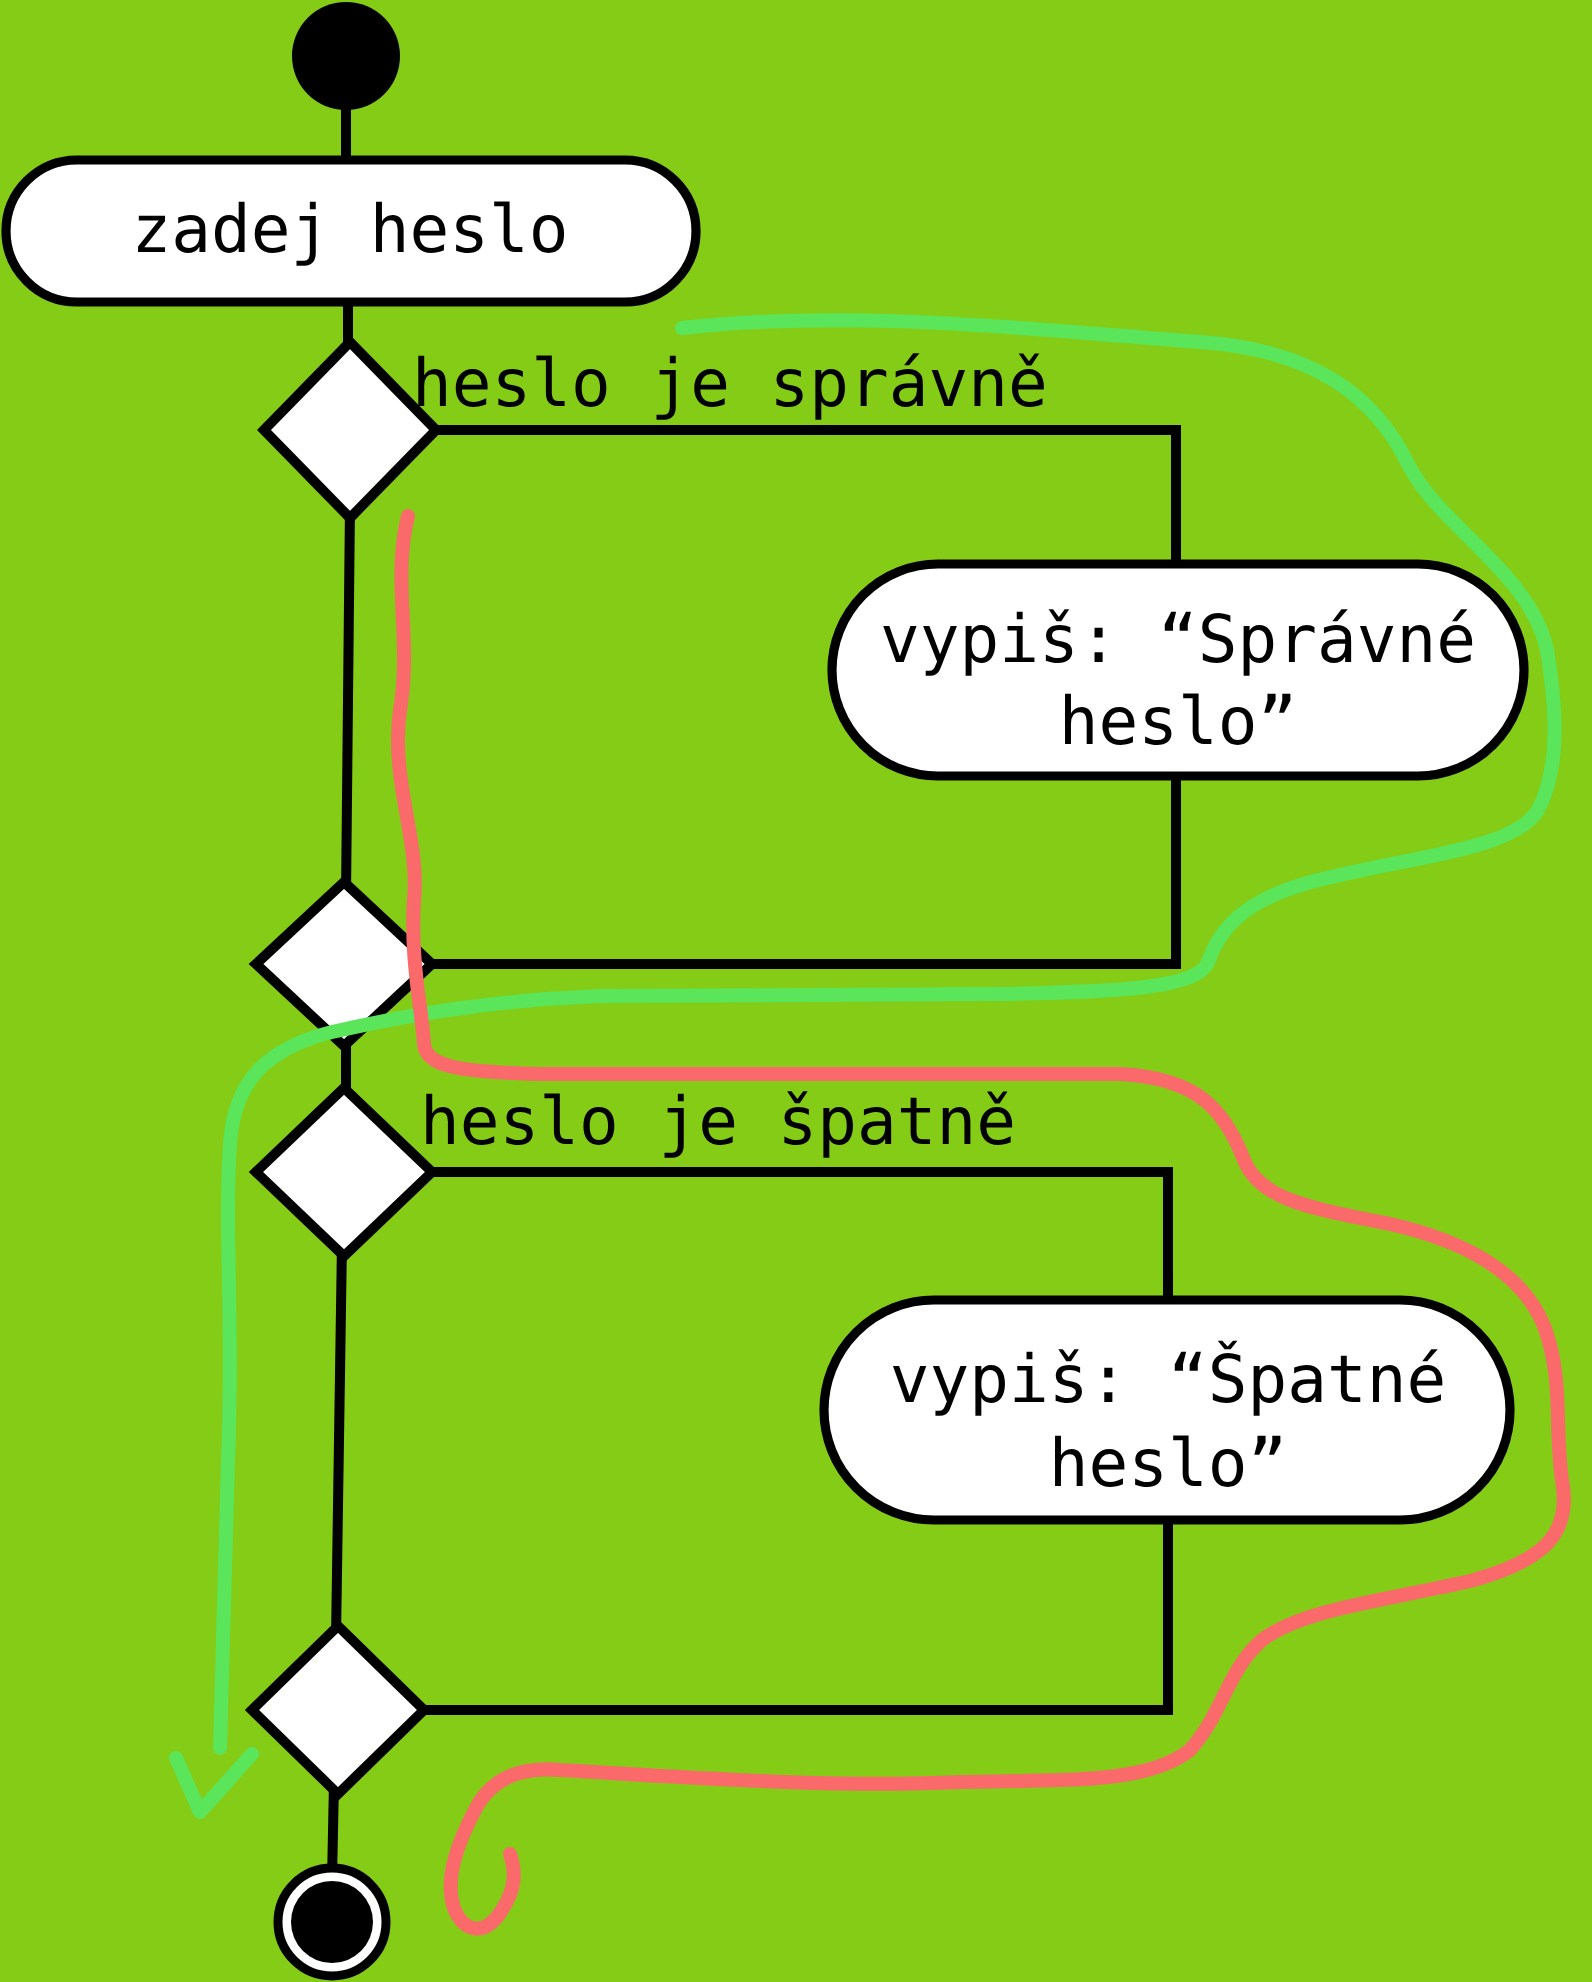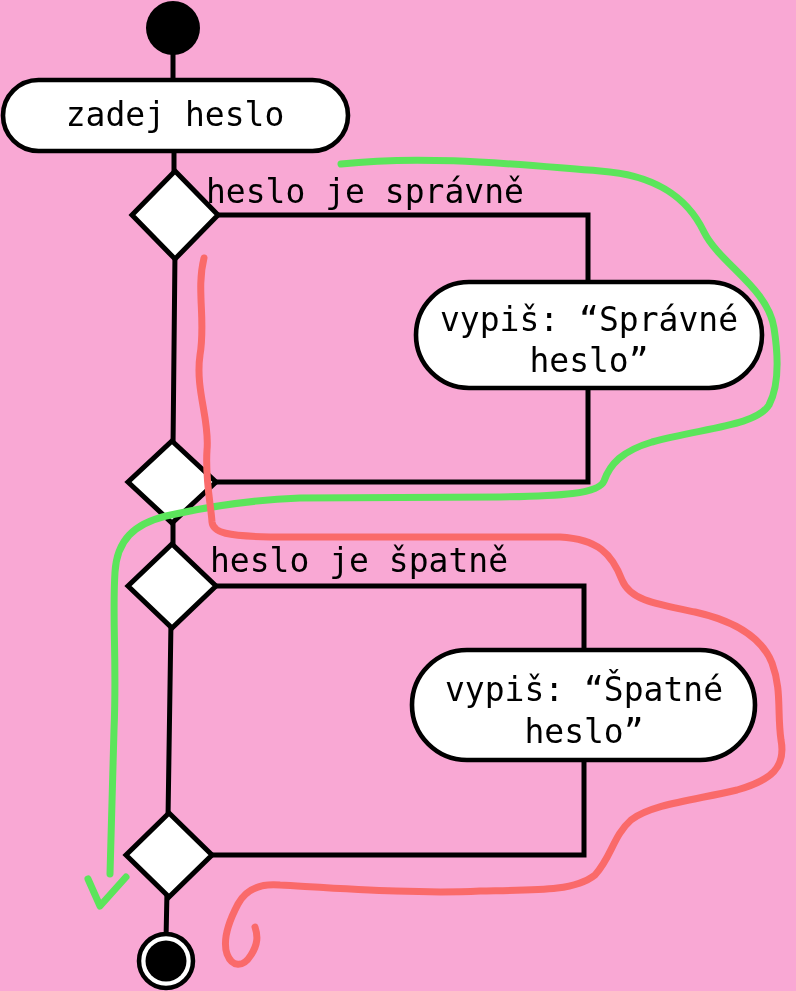--- a/index.html
+++ b/index.html
@@ -4,21 +4,21 @@
 <style>
   html, body {
     margin: 0;
     padding: 0;
     background: #ffffff;
   }
   .stage {
     position: relative;
     width: 796px;
     height: 991px;
-    background: #f9a8d4;
+    background: #84cc16;
     overflow: hidden;
   }
   svg text {
     font-family: "DejaVu Sans Mono", "Liberation Mono", monospace;
     font-size: 33px;
     fill: #000000;
   }
   .edge {
     stroke: #000000;
     stroke-width: 5;

